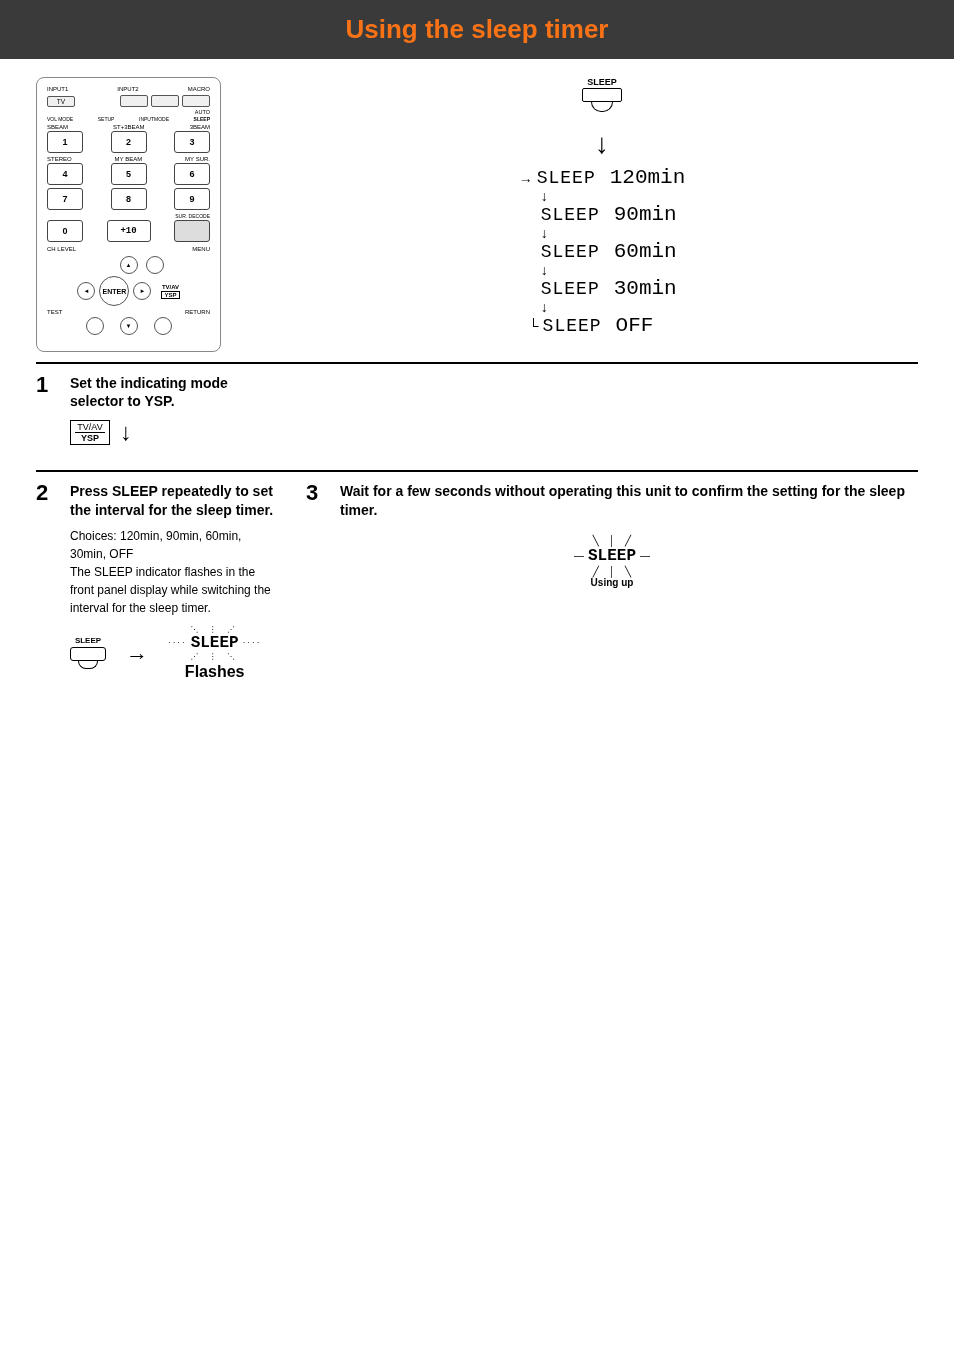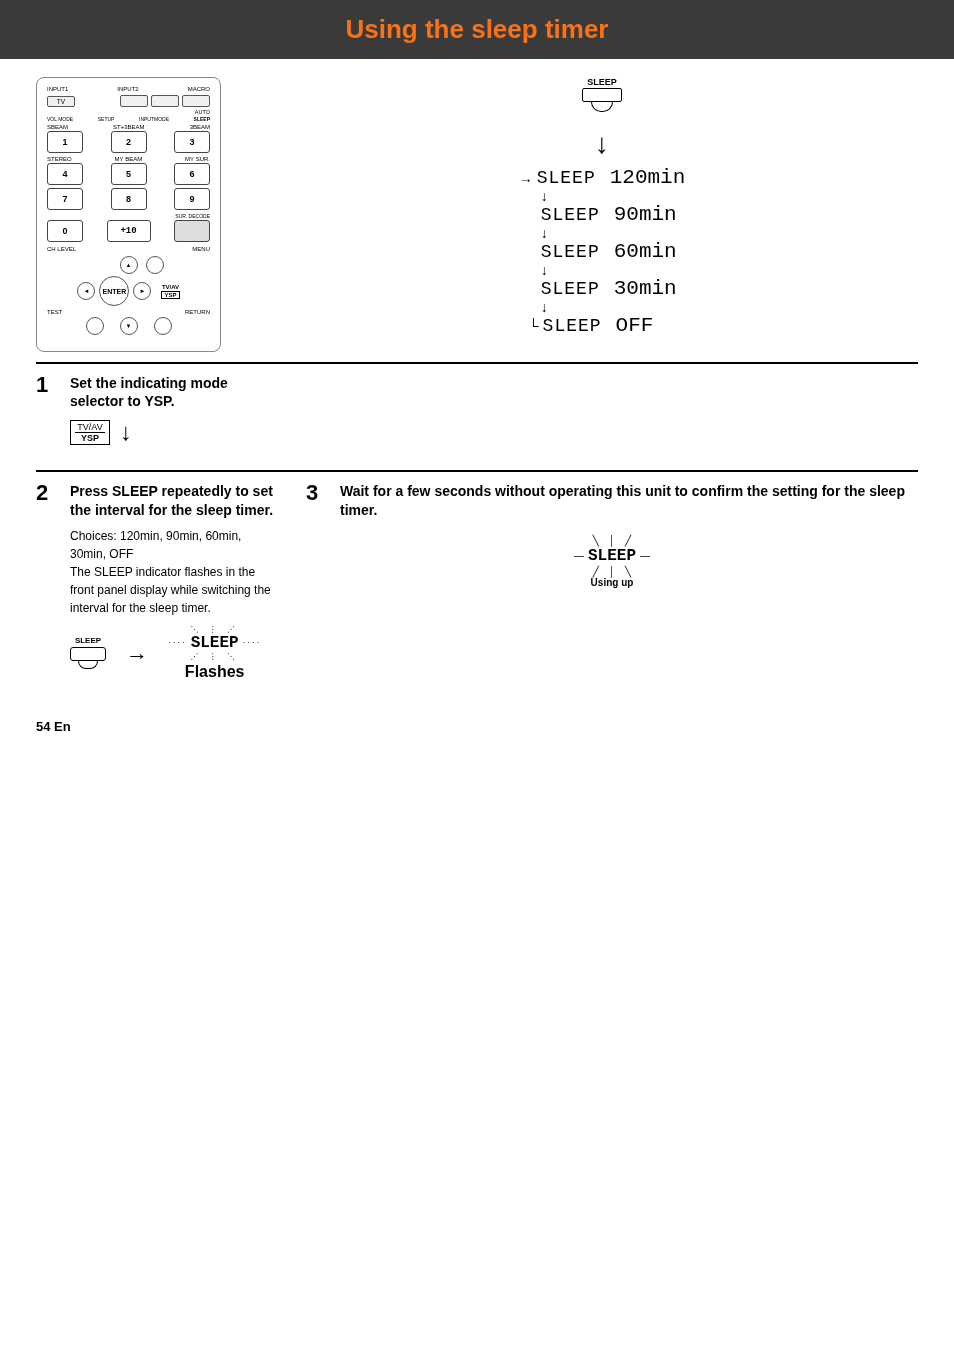--- a/index.html
+++ b/index.html
@@ -507,16 +507,13 @@
                   <span>╲</span>
               </div>
             </div>
           </div>
           <div class="lights-up-label">Using up</div>
         </div>
       </div>
     </div>
   </div>
 
-  <div class="page-footer">
-    <span>54 En</span>
-  </div>
 </div>
 
 </body></html>

